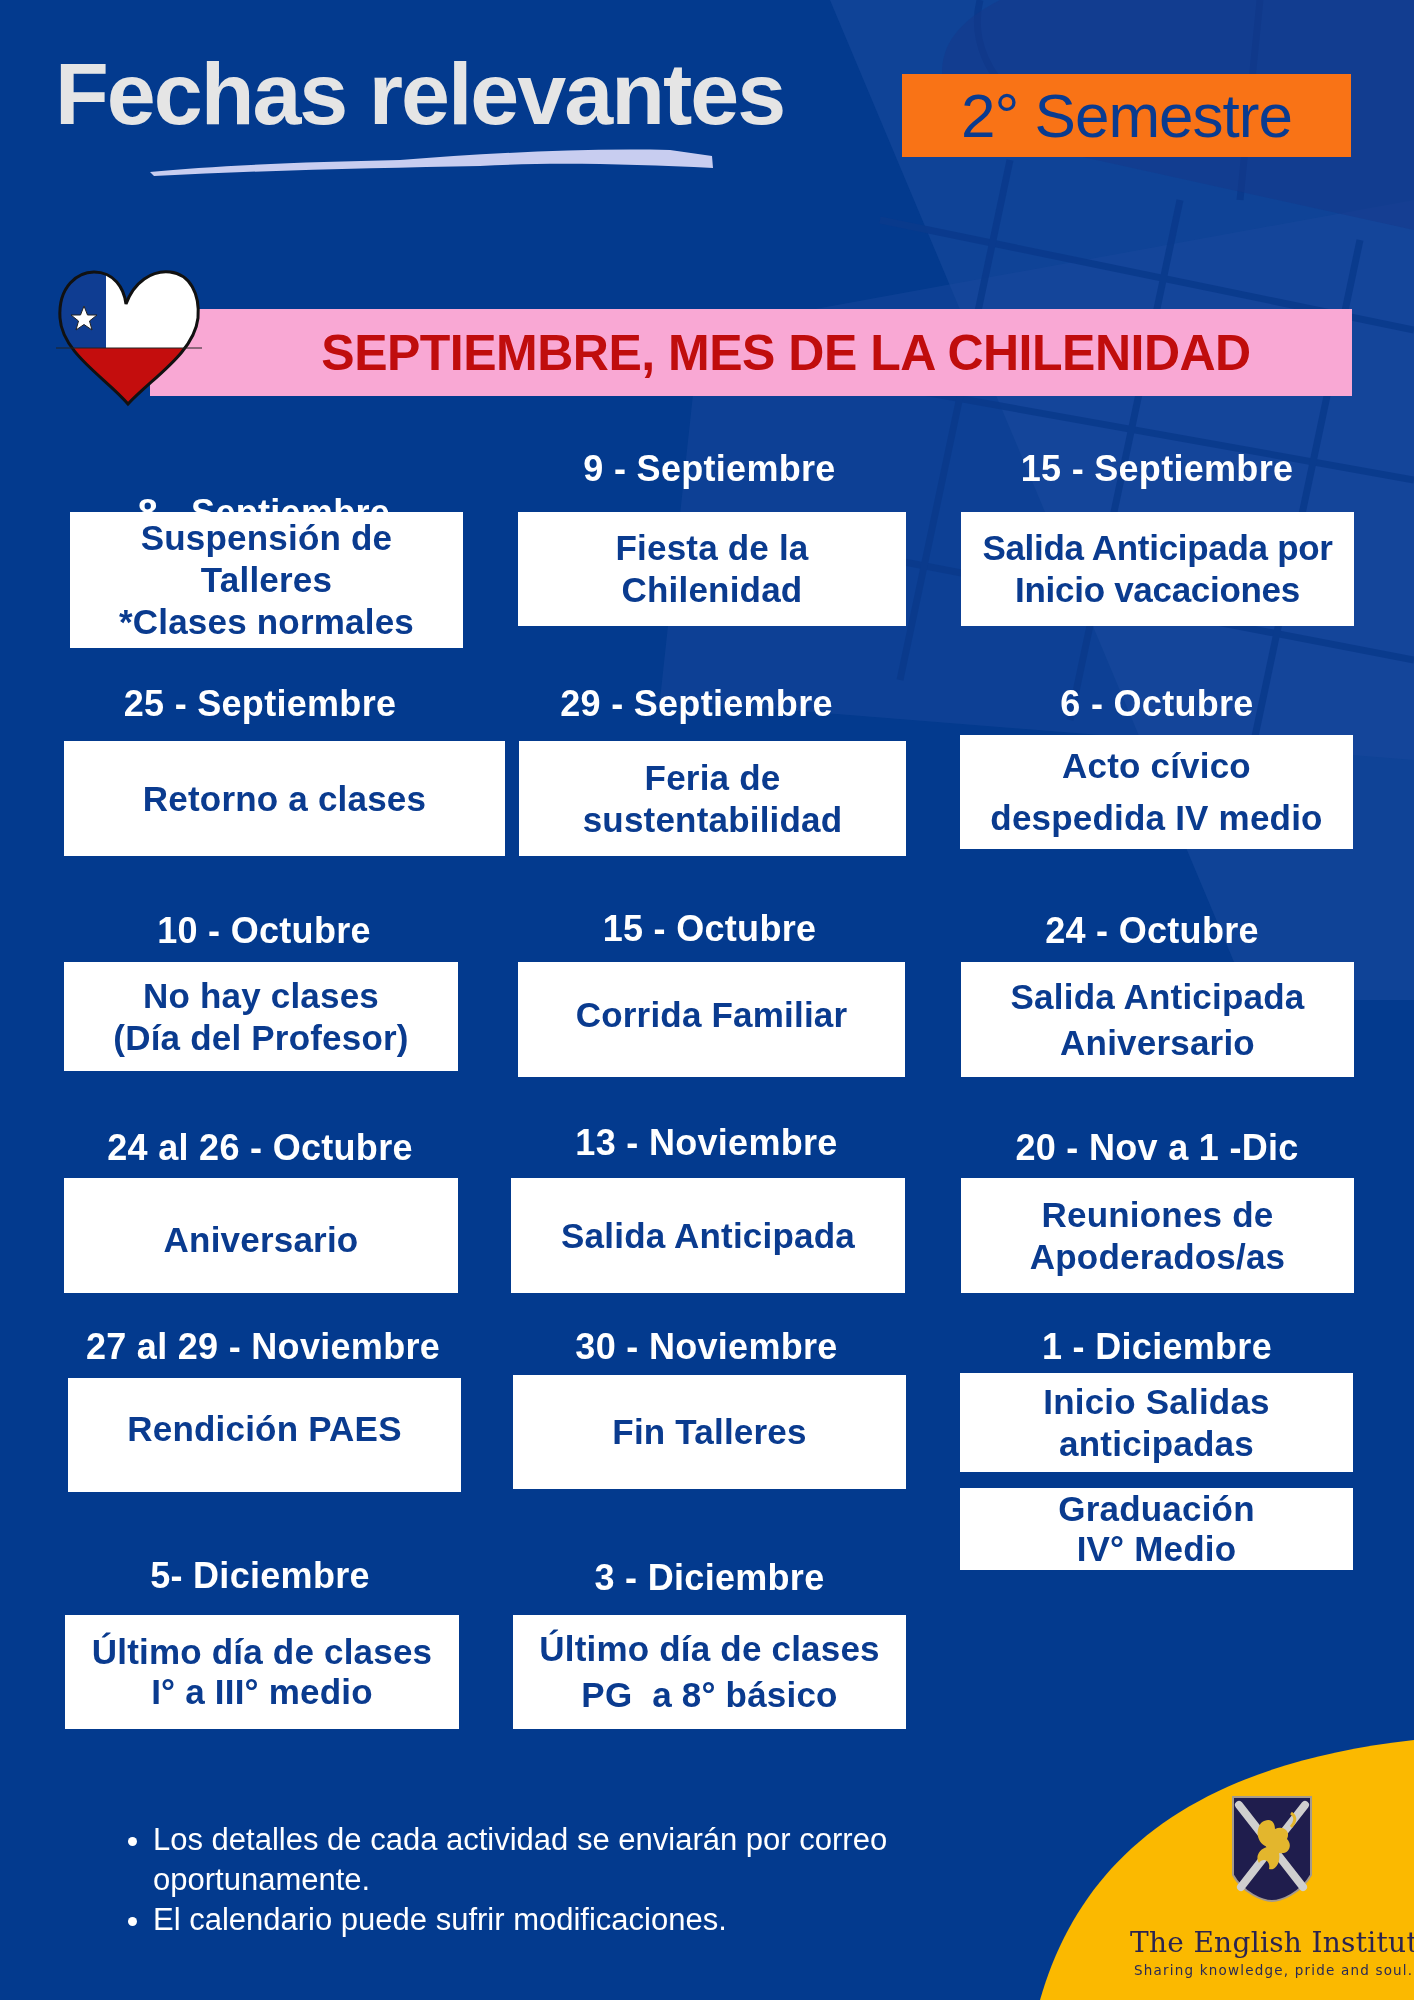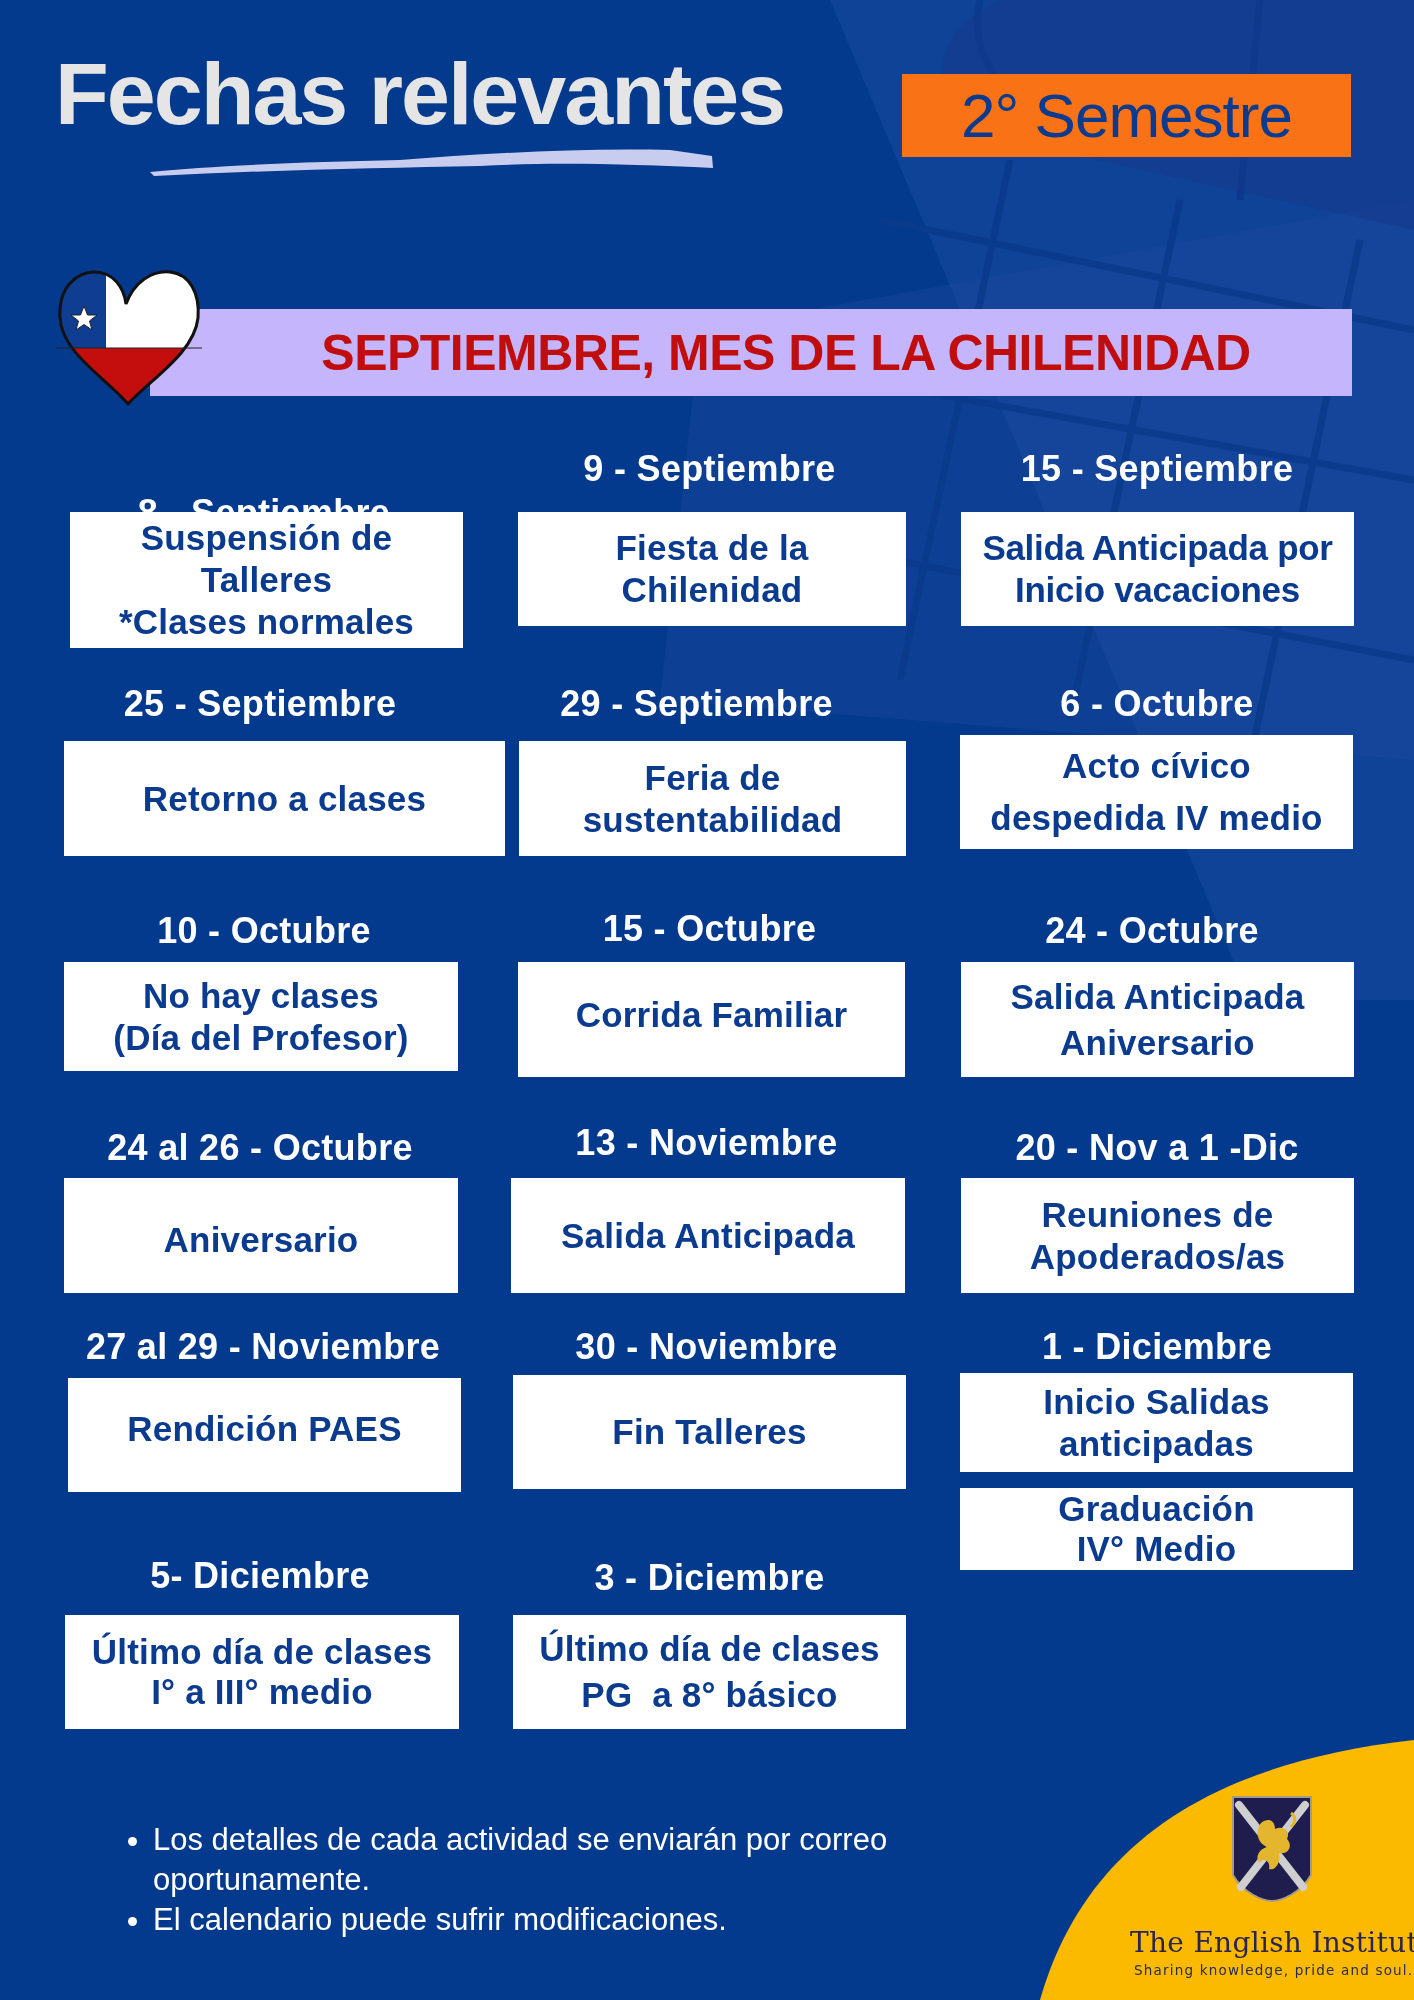--- a/index.html
+++ b/index.html
@@ -6,21 +6,21 @@
   body { width:1414px; height:2000px; position:relative; overflow:hidden;
     background:#033a8e; font-family:"Liberation Sans", sans-serif; }
   .bg-grid { position:absolute; left:0; top:0; width:1414px; height:2000px; z-index:0; }
   .abs { position:absolute; z-index:2; }
   .title { left:55px; top:44px; color:#e5e5e5; font-size:88px; font-weight:700;
     letter-spacing:-2px; line-height:100px; white-space:nowrap; }
   .brush { left:150px; top:148px; width:565px; height:28px; z-index:2; }
   .semester { left:902px; top:74px; width:449px; height:83px; background:#f97316;
     display:flex; align-items:center; justify-content:center;
     color:#0a3b8f; font-size:62px; font-weight:400; letter-spacing:-1px; }
-  .banner { left:150px; top:309px; width:1202px; height:87px; background:#c4b5fd;
+  .banner { left:150px; top:309px; width:1202px; height:87px; background:#f9a8d4;
     display:flex; align-items:center; justify-content:center; padding-left:70px; box-sizing:border-box;
     color:#c00d0d; font-size:50px; font-weight:700; letter-spacing:-0.5px; white-space:nowrap; }
   .heart { left:56px; top:268px; width:146px; height:140px; z-index:3; }
   .date { color:#ffffff; font-size:36px; font-weight:700; text-align:center; white-space:nowrap;
     letter-spacing:0.3px; }
   .card { background:#ffffff; display:flex; align-items:center; justify-content:center;
     text-align:center; color:#0a3b8f; font-size:35px; font-weight:700; line-height:42px;
     white-space:pre-line; box-sizing:border-box; letter-spacing:0.2px; }
   .bullets { left:110px; top:1812px; width:850px; color:#fff; font-size:31px; line-height:40px;
     margin:8px; padding-left:35px; font-weight:400; }

